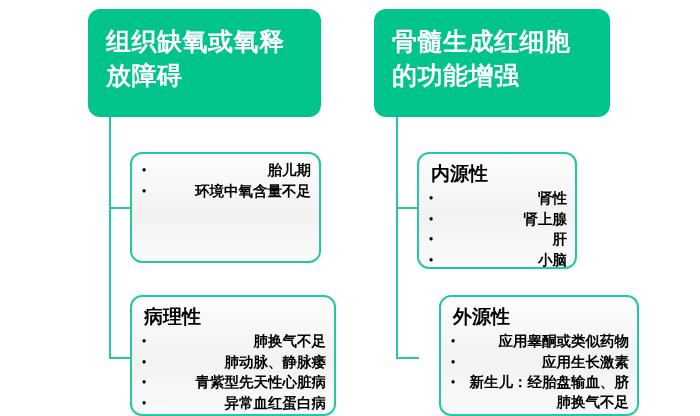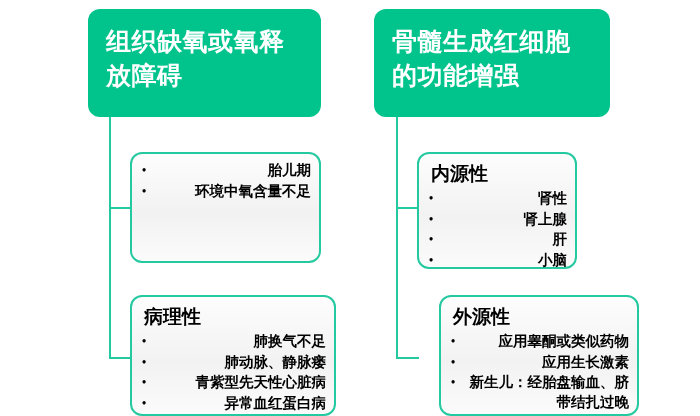--- a/index.html
+++ b/index.html
@@ -161,17 +161,17 @@
       <li>小脑</li>
     </ul>
   </div>
 
   <div class="sub-box" id="box-r2">
     <span class="sub-title">外源性</span>
     <ul class="bullets">
       <li>应用睾酮或类似药物</li>
       <li>应用生长激素</li>
       <li>新生儿：经胎盘输血、脐
-带结扎过晚</li>
+肺换气不足</li>
     </ul>
   </div>
 
 </div>
 
 </body></html>

